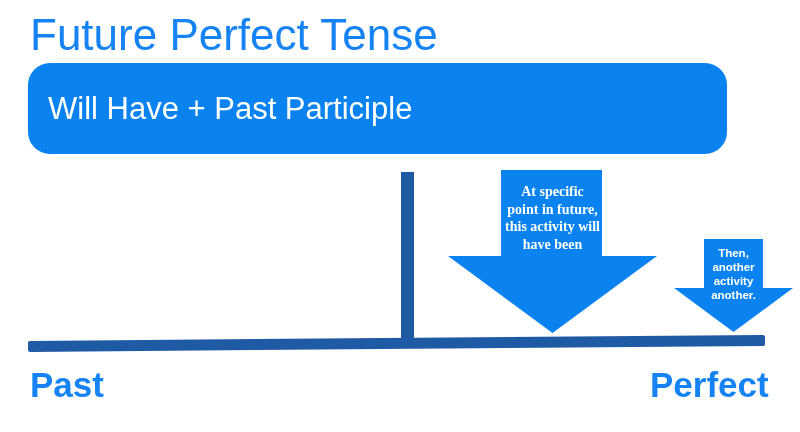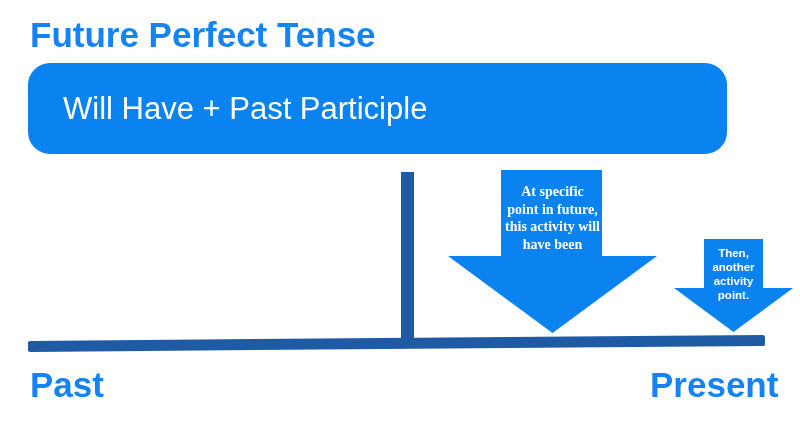--- a/index.html
+++ b/index.html
@@ -17,40 +17,40 @@
     width: 800px;
     height: 432px;
     background: #ffffff;
     overflow: hidden;
   }
 
   .diagram-title {
     position: absolute;
     left: 30px;
     top: 16px;
-    font-size: 35px;
+    font-size: 44px;
     line-height: 38px;
-    font-weight: bold;
+    font-weight: normal;
     color: var(--text-blue);
     white-space: nowrap;
   }
 
   .formula-box {
     position: absolute;
     left: 28px;
     top: 63px;
     width: 699px;
     height: 91px;
     background: var(--accent-blue);
     border-radius: 22px;
     display: flex;
     align-items: center;
   }
   .formula-text {
-    padding-left: 35px;
+    padding-left: 20px;
     font-size: 31px;
     font-weight: normal;
     color: #ffffff;
     white-space: nowrap;
   }
 
   .present-axis-line {
     position: absolute;
     left: 401px;
     top: 172px;
@@ -141,24 +141,24 @@
       <span class="caption-line">this activity will</span>
       <span class="caption-line">have been</span>
     </div>
   </div>
 
   <div class="down-arrow arrow-small">
     <div class="arrow-caption">
       <span class="caption-line">Then,</span>
       <span class="caption-line">another</span>
       <span class="caption-line">activity</span>
-      <span class="caption-line">point.</span>
+      <span class="caption-line">another.</span>
     </div>
   </div>
 
   <div class="timeline-bar"></div>
 
   <span class="timeline-label label-past">Past</span>
 
 
-  <span class="timeline-label label-future">Present</span>
+  <span class="timeline-label label-future">Perfect</span>
 
 </div>
 
 </body></html>

